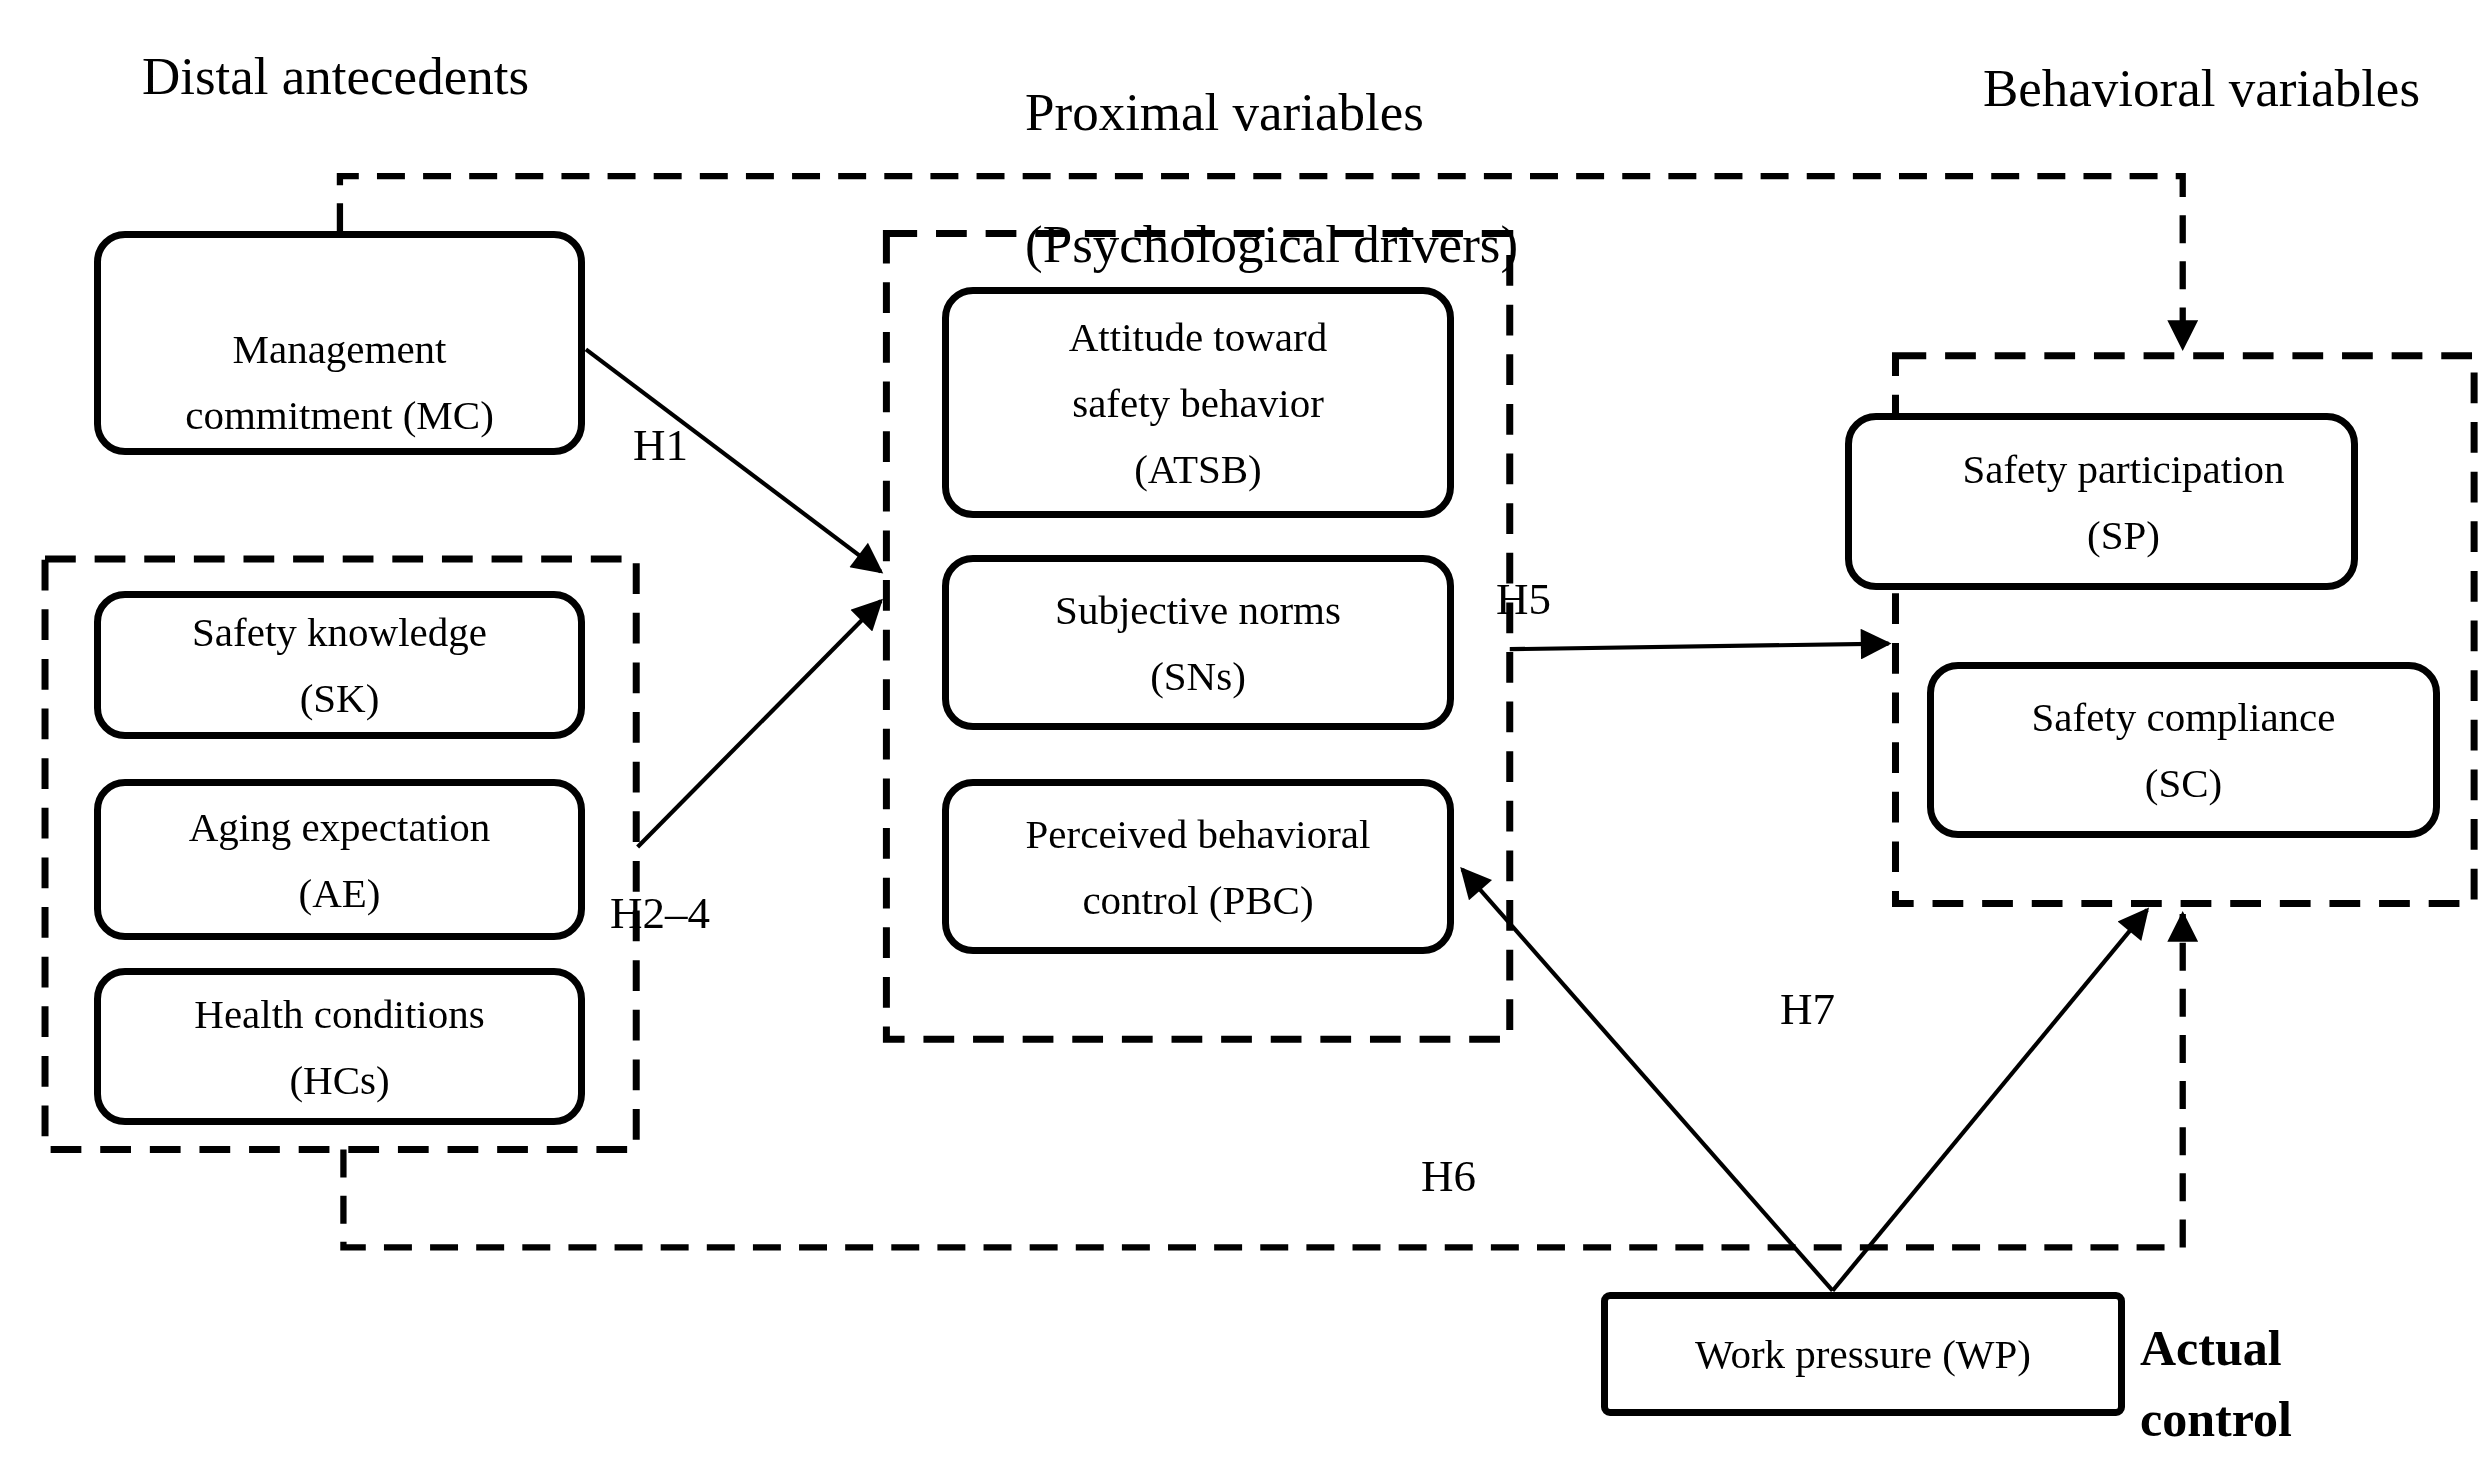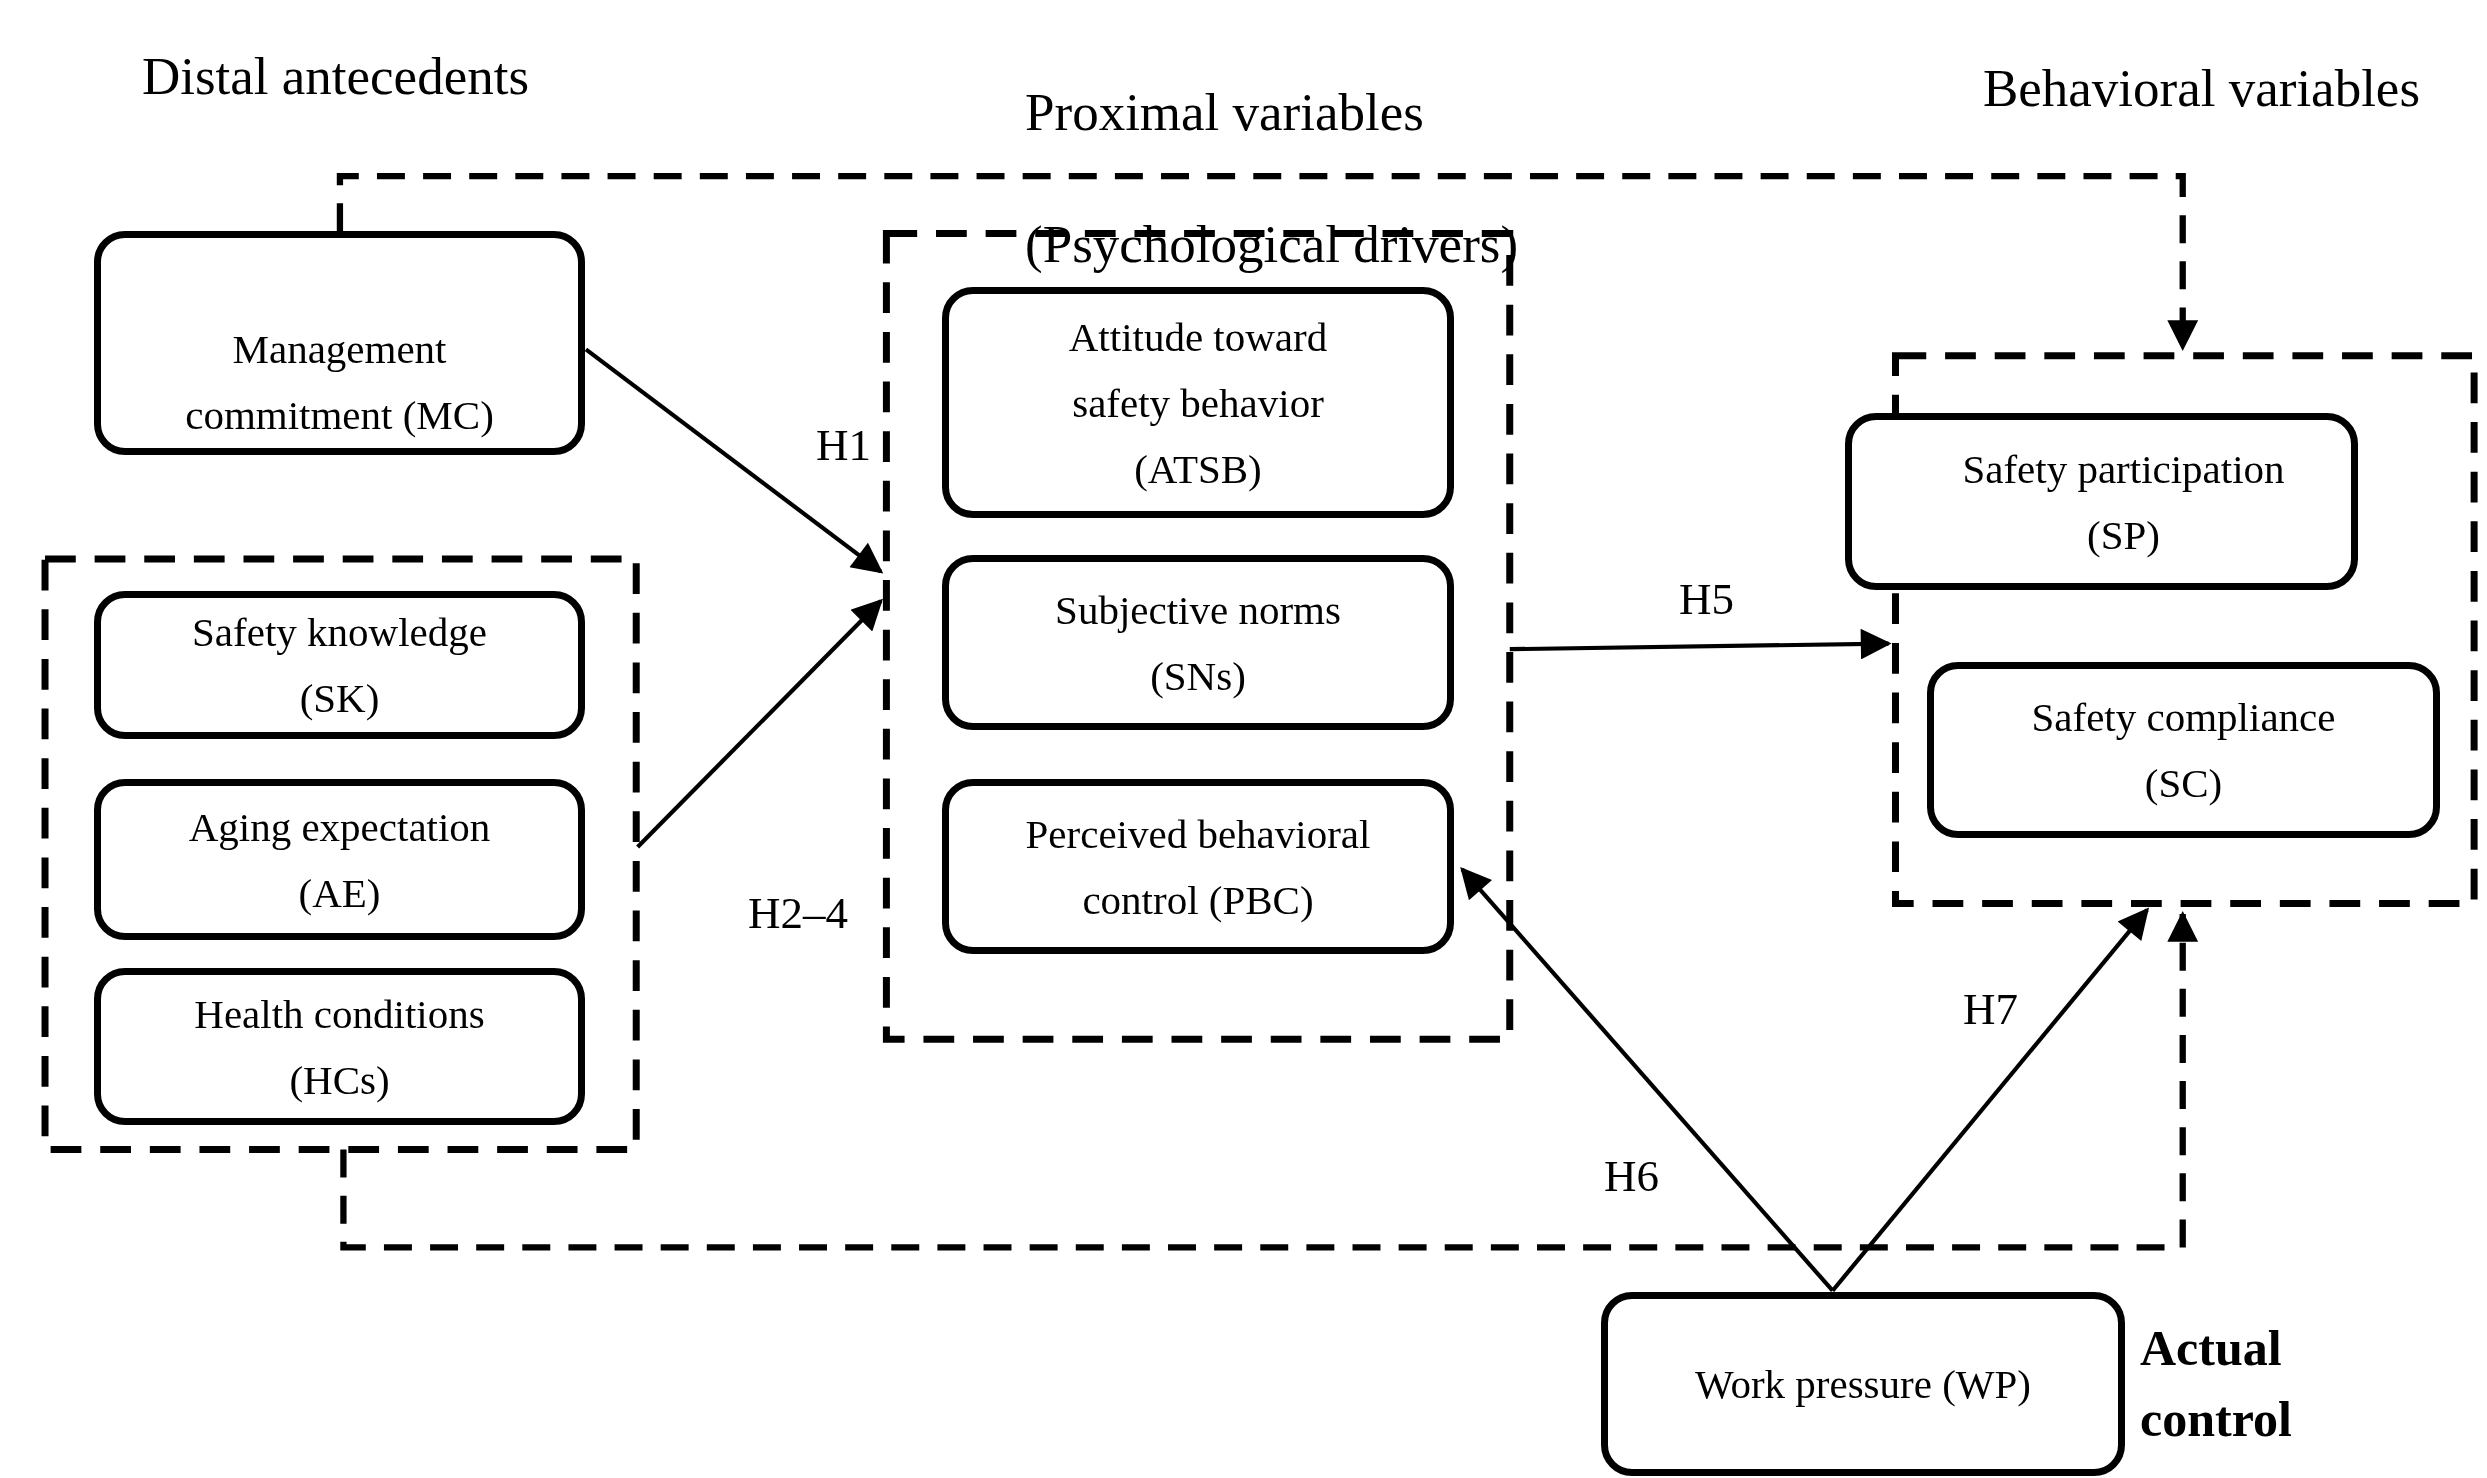--- a/index.html
+++ b/index.html
@@ -29,21 +29,21 @@
     align-items: center;
     justify-content: center;
     text-align: center;
     font-size: 41px;
     line-height: 66px;
     box-sizing: border-box;
   }
   .edge-label {
     position: absolute;
     width: 238px;
-    text-align: right;
+    text-align: left;
     font-size: 45px;
     line-height: 49px;
   }
   .note {
     position: absolute;
     font-size: 50px;
     line-height: 71px;
     text-align: left;
     font-weight: bold;
   }
@@ -122,21 +122,21 @@
   <div class="node" style="left:1845px; top:413px; width:513px; height:177px;padding-left:44px;">
     <span>Safety participation</span>
     <span>(SP)</span>
   </div>
 
   <div class="node" style="left:1927px; top:662px; width:513px; height:176px;">
     <span>Safety compliance</span>
     <span>(SC)</span>
   </div>
 
-  <div class="node" style="left:1601px; top:1292px; width:524px; height:184px;">
+  <div class="node" style="left:1601px; top:1292px; width:524px; height:124px;border-radius:9px;">
     <span>Work pressure (WP)</span>
   </div>
 
   <div class="edge-label" style="left:633px; top:421px;">H1</div>
   <div class="edge-label" style="left:610px; top:889px;">H2–4</div>
   <div class="edge-label" style="left:1496px; top:575px;">H5</div>
   <div class="edge-label" style="left:1421px; top:1152px;">H6</div>
   <div class="edge-label" style="left:1780px; top:985px;">H7</div>
 
   <div class="note" style="left:2140px; top:1313px;">

